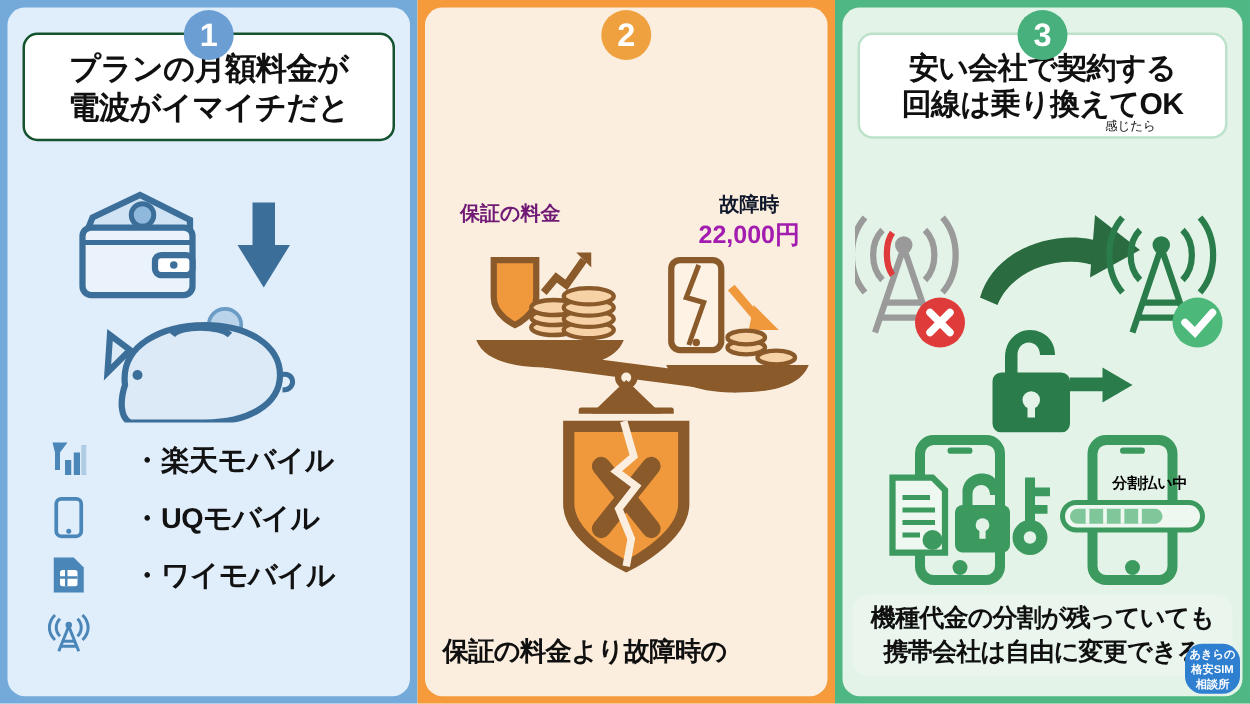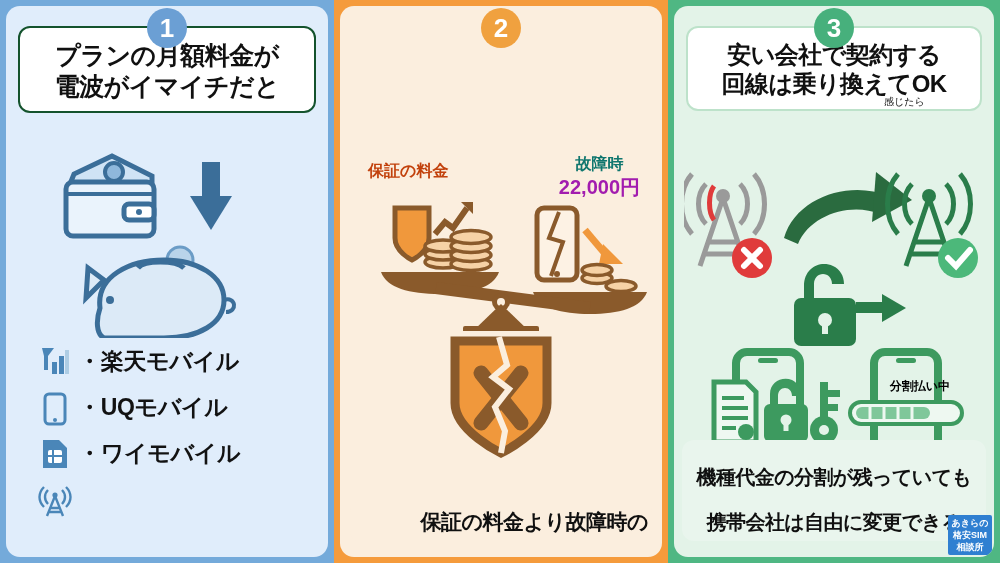--- a/index.html
+++ b/index.html
@@ -62,46 +62,46 @@
     white-space: nowrap; letter-spacing: 0px; line-height: 1; margin-top: 40px;
   }
 
   
   .p1-art { position: absolute; top: 142px; left: 0; width: 100%; height: 190px; }
   .p1-art svg { display: block; margin: 0 auto; }
   .p1-list {
     position: absolute; top: 340px; left: 26px; right: 10px;
   }
   .p1-row {
-    display: flex; align-items: flex-start; height: 44px; margin-bottom: 2px;
+    display: flex; align-items: center; height: 44px; margin-bottom: 2px; gap: 28px;
   }
   .p1-ico { width: 46px; display: flex; justify-content: center; align-items: center; }
   .p1-label {
     font-size: 23px; font-weight: bold; color: #121212; letter-spacing: -0.3px;
     white-space: nowrap;
   }
 
   
   .p2-lbl-left {
     position: absolute; top: 155px; left: 28px;
-    font-size: 16px; font-weight: bold; color: #c2410c; white-space: nowrap;
+    font-size: 16px; font-weight: bold; color: #701a75; white-space: nowrap;
   }
   .p2-lbl-right {
     position: absolute; top: 148px; right: 22px; text-align: center;
   }
-  .p2-lbl-right .l1 { font-size: 16px; font-weight: bold; color: #0f766e; }
+  .p2-lbl-right .l1 { font-size: 16px; font-weight: bold; color: #0f172a; }
   .p2-lbl-right .l2 { font-size: 20px; font-weight: bold; color: #a21caf; margin-top: -1px; }
   .p2-scale { position: absolute; top: 180px; left: 0; width: 100%; }
   .p2-scale svg { display: block; margin: 0 auto; }
   .p2-shield { position: absolute; top: 325px; left: 0; width: 100%; }
   .p2-shield svg { display: block; margin: 0 auto; }
   .p2-caption {
     position: absolute; bottom: 14px; left: 10px; right: 10px;
     background: #fbeede; border-radius: 12px;
-    padding: 8px 4px; text-align: right;
+    padding: 8px 4px; text-align: left;
   }
   .p2-caption .cl {
     font-size: 21px; font-weight: bold; color: #101010;
     line-height: 1.3; white-space: nowrap; letter-spacing: -0.5px;
   }
 
   
   .p3-towers { position: absolute; top: 160px; left: 0; width: 100%; }
   .p3-towers svg { display: block; margin: 0 auto; }
   .p3-phones { position: absolute; top: 342px; left: 0; width: 100%; }
@@ -110,28 +110,28 @@
     position: absolute; top: 372px; right: 44px;
     font-size: 12px; font-weight: bold; color: #000000; white-space: nowrap;
   }
   .p3-caption {
     position: absolute; bottom: 16px; left: 8px; right: 8px;
     background: #e9f5ed; border-radius: 12px;
     padding: 6px 2px; text-align: center;
   }
   .p3-caption .cl {
     font-size: 20px; font-weight: bold; color: #101010;
-    line-height: 1.32; white-space: nowrap; letter-spacing: -0.6px; margin-top: 18px;
+    line-height: 1.32; white-space: nowrap; letter-spacing: -0.6px;
   }
 
   
   .watermark {
     position: absolute; right: 2px; bottom: 2px;
     width: 44px; background: #2f7fd1;
-    border-radius: 2px; padding: 2px 1px;
+    border-radius: 14px; padding: 2px 1px;
     text-align: center; z-index: 10;
   }
   .watermark div {
     color: #ffffff; font-size: 9px; font-weight: bold;
     line-height: 1.35; white-space: nowrap;
   }
 </style>
 </head>
 <body>
 

